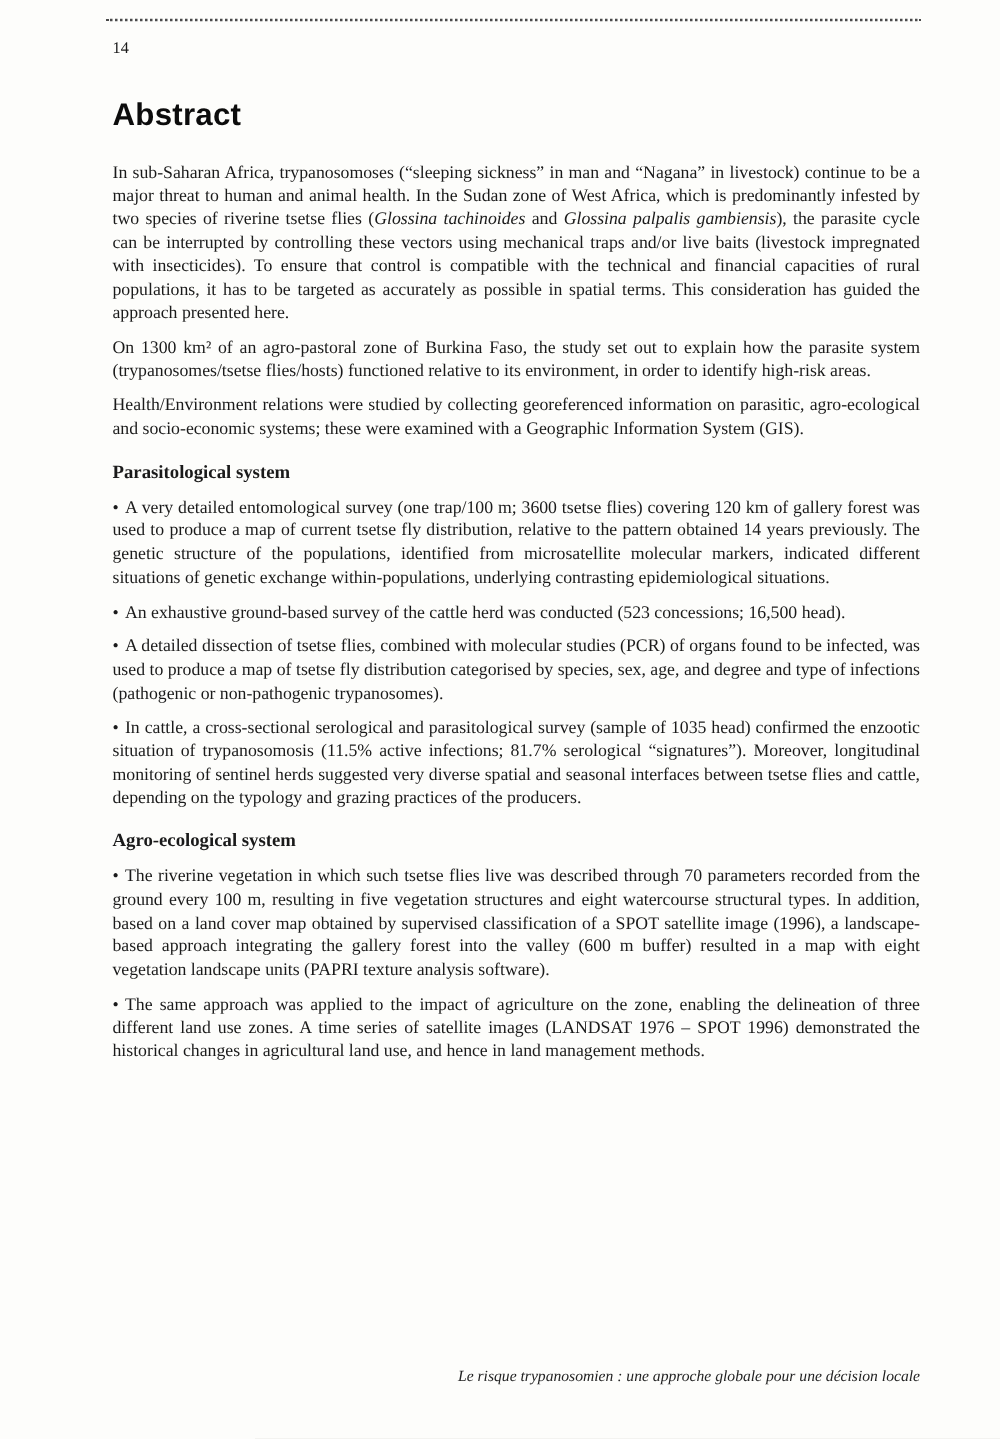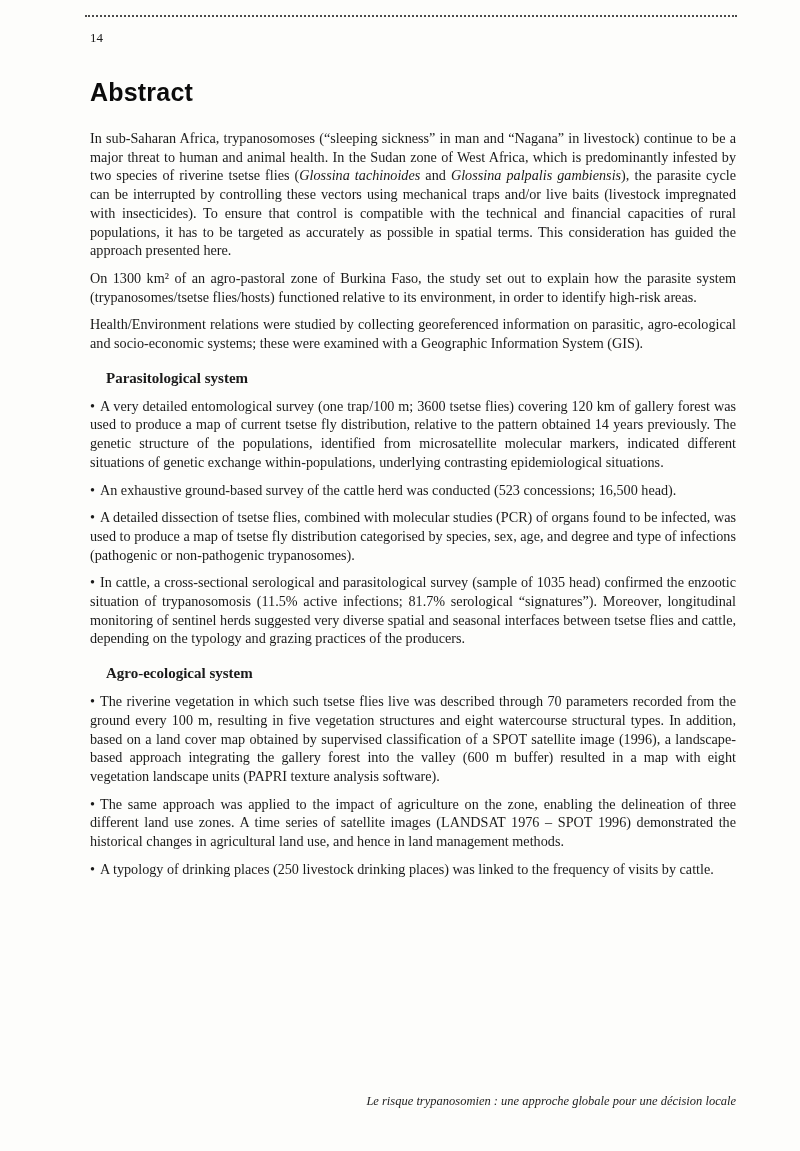--- a/index.html
+++ b/index.html
@@ -47,21 +47,21 @@
   .body-para {
     font-size: 14.2px;
     line-height: 18.7px;
     text-align: justify;
     margin: 0 0 9px 0;
   }
   .body-para em { }
   .section-heading {
     font-size: 15px;
     font-weight: 700;
-    margin: 17px 0 10px 16px;
+    margin: 17px 0 10px 0;
   }
   .bullet-glyph { padding-right: 5px; }
   .footer {
     position: absolute;
     right: 64px;
     bottom: 42px;
     font-style: italic;
     font-size: 12.5px;
     color: #222;
     text-align: center;
@@ -105,22 +105,19 @@
 
     <section>
       <h2 class="section-heading">Agro-ecological system</h2>
 
       <p class="body-para">
         <span class="bullet-glyph">•</span><span>The riverine vegetation in which such tsetse flies live was described through 70 parameters recorded from the ground every 100 m, resulting in five vegetation structures and eight watercourse structural types. In addition, based on a land cover map obtained by supervised classification of a SPOT satellite image (1996), a landscape-based approach integrating the gallery forest into the valley (600 m buffer) resulted in a map with eight vegetation landscape units (PAPRI texture analysis software).</span>
       </p>
       <p class="body-para">
         <span class="bullet-glyph">•</span><span>The same approach was applied to the impact of agriculture on the zone, enabling the delineation of three different land use zones. A time series of satellite images (LANDSAT 1976 – SPOT 1996) demonstrated the historical changes in agricultural land use, and hence in land management methods.</span>
       </p>
-      <p class="body-para">
-        <span class="bullet-glyph">•</span><span>A typology of drinking places (250 livestock drinking places) was linked to the frequency of visits by cattle.</span>
-      </p>
     </section>
 
   </main>
 
   <div class="footer">Le risque trypanosomien : une approche globale pour une décision locale</div>
 
 </div>
 
 </body></html>

